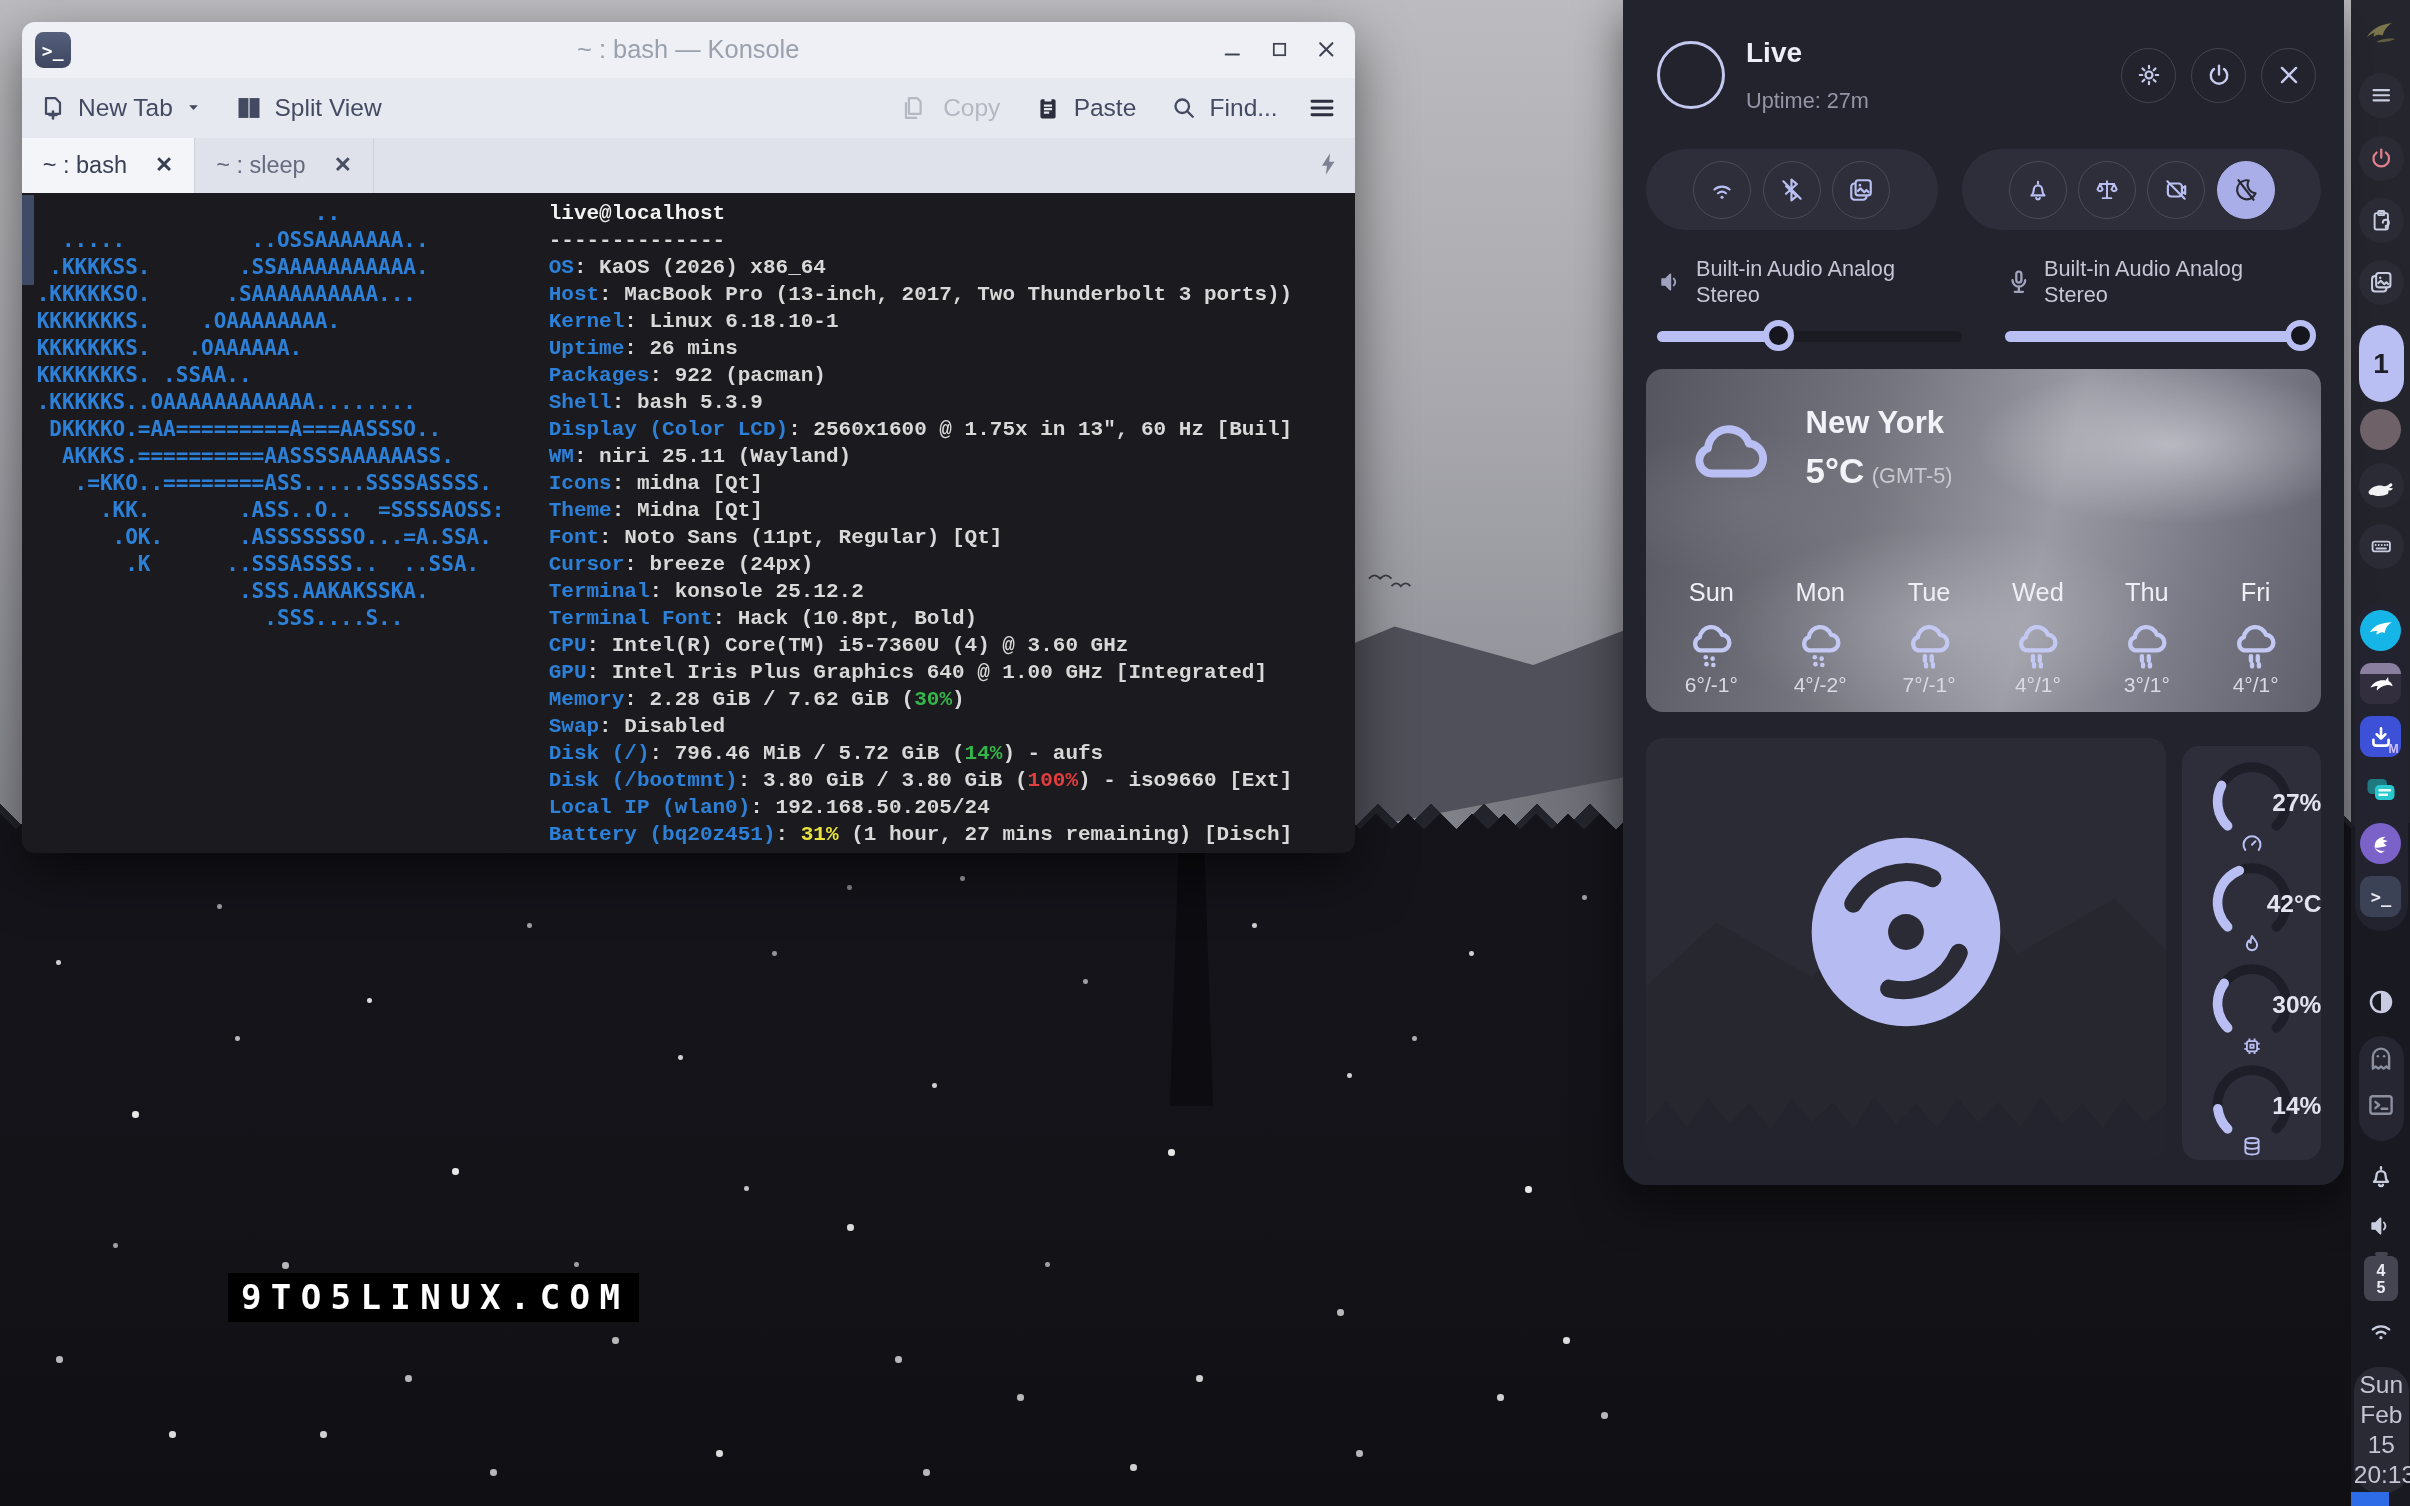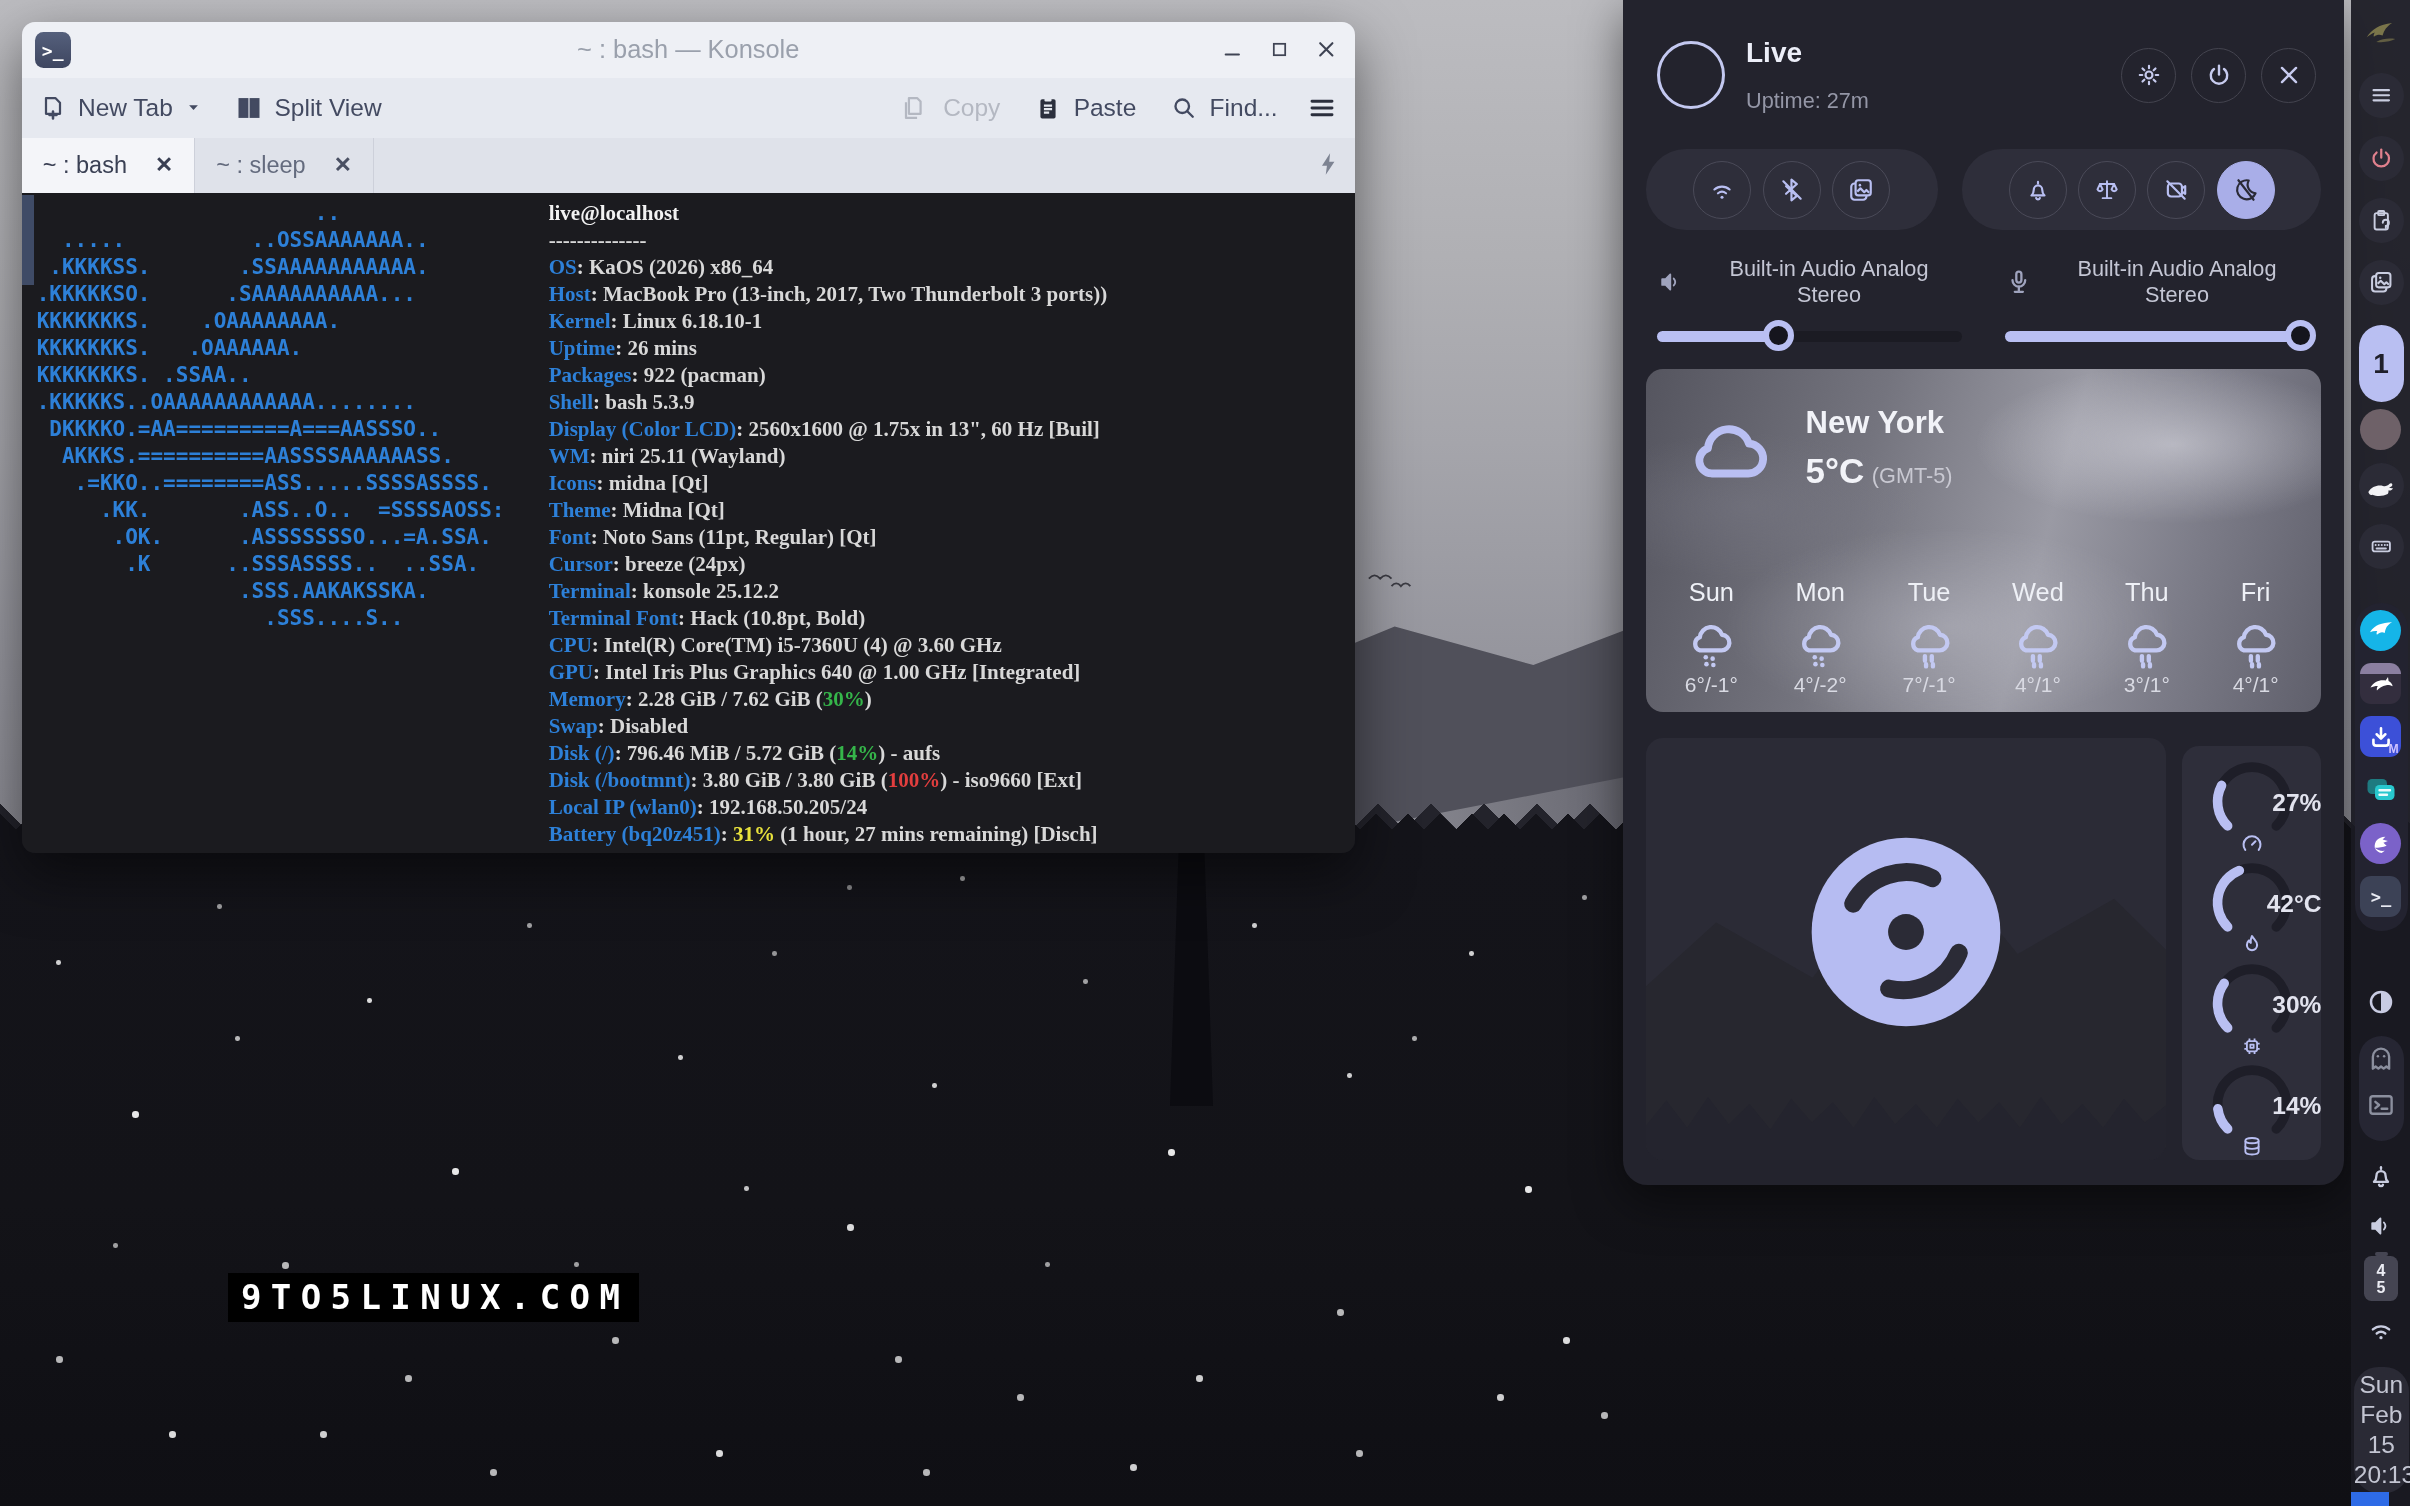--- a/index.html
+++ b/index.html
@@ -56,21 +56,21 @@
   .ktab{display:flex;align-items:center;gap:28px;padding:0 21px;font-size:23.5px;color:#646b7e;border-right:0.9px solid #cdd0da;}
   .ktab.active{background:#f4f5f9;color:#3a4054;}
   .ktab .x{font-size:21.7px;font-weight:bold;color:#4a5063;}
   .ktab.active .x{color:#3a4054;}
   .tab-bolt{position:absolute;right:13px;top:13px;width:26px;height:26px;color:#7d8392;}
   .k-term{position:relative;height:660px;background:#1b1b1f;border-radius:0 0 13px 13px;overflow:hidden;}
   .term-scroll{position:absolute;left:0;top:1.9px;width:12.2px;height:90px;background:#3f4b66;}
   .k-term pre{margin:0;font-family:"DejaVu Sans Mono",monospace;font-size:21px;line-height:27px;font-weight:bold;}
   .ascii{position:absolute;left:15px;top:7.5px;color:#2d80d8;}
   .fetch{position:absolute;left:527px;top:7.5px;}
-  .fetch div{font-family:Liberation Serif, serif;font-size:21px;line-height:27px;font-weight:bold;white-space:pre;}
+  .fetch div{font-family:Liberation Mono, monospace;font-size:21px;line-height:27px;font-weight:bold;white-space:pre;}
   .seg-title{color:#f2f2f2;}
   .seg-text{color:#d8d8d8;}
   .seg-label{color:#2d80d8;}
   .seg-green{color:#35b54a;}
   .seg-red{color:#e23e3e;}
   .seg-yellow{color:#e8e23c;}
 
   
   .panel{position:absolute;left:1623px;top:0;width:721px;height:1185px;background:#23232d;
     border-radius:0 0 24.5px 24.5px;box-shadow:0 15px 47px rgba(0,0,0,.5);}
@@ -84,21 +84,21 @@
     display:flex;align-items:center;justify-content:center;}
   .hbtn svg{width:26px;height:26px;}
   .p-toggles{position:absolute;left:22.6px;right:22.6px;top:149px;height:81px;display:flex;gap:24.5px;}
   .tpill{background:#2e2e3a;border-radius:40px;display:flex;align-items:center;justify-content:center;gap:11.3px;}
   .tpill.left{width:292px;}
   .tpill.right{flex:1;}
   .tbtn{width:56px;height:56px;border-radius:50%;border:1.9px solid #4a4a58;color:#b9bff2;
     display:flex;align-items:center;justify-content:center;}
   .tbtn svg{width:26px;height:26px;}
   .tbtn.active{background:#a9aee8;border-color:#a9aee8;color:#2a2a36;}
-  .p-audio{position:absolute;left:34px;right:34px;top:256px;display:flex;gap:43px;text-align:center;}
+  .p-audio{position:absolute;left:34px;right:34px;top:256px;display:flex;gap:43px;}
   .a-col{flex:1;}
   .a-head{display:flex;align-items:center;gap:11.3px;color:#c4c6d4;font-size:21.7px;}
   .a-head svg{width:28px;height:28px;color:#9fa3bd;}
   .slider{position:relative;margin-top:22.6px;height:11.3px;background:#1b1b23;border-radius:5.6px;}
   .slider .fill{position:absolute;left:0;top:0;height:11.3px;background:#b9bff2;border-radius:5.6px;}
   .slider .knob{position:absolute;top:-10.4px;width:19px;height:19px;border-radius:50%;
     background:#15151d;border:6.6px solid #b9bff2;}
   .p-weather{position:absolute;left:22.6px;right:22.6px;top:369px;height:343px;border-radius:17px;overflow:hidden;
     background:
       radial-gradient(282px 113px at 78% 22%,rgba(225,225,233,.55),transparent 70%),

